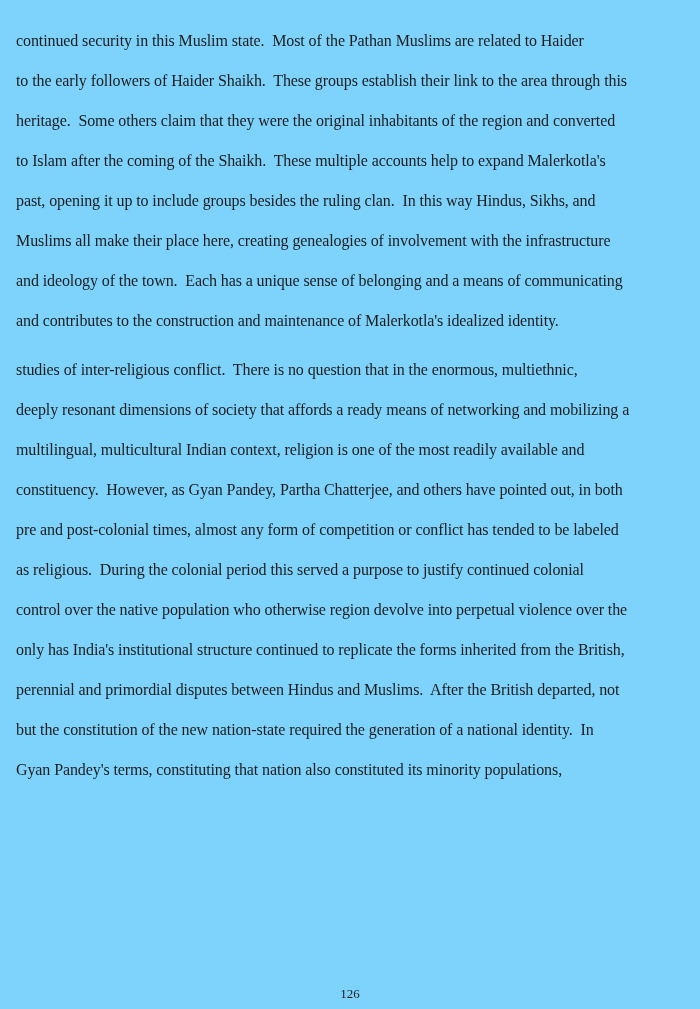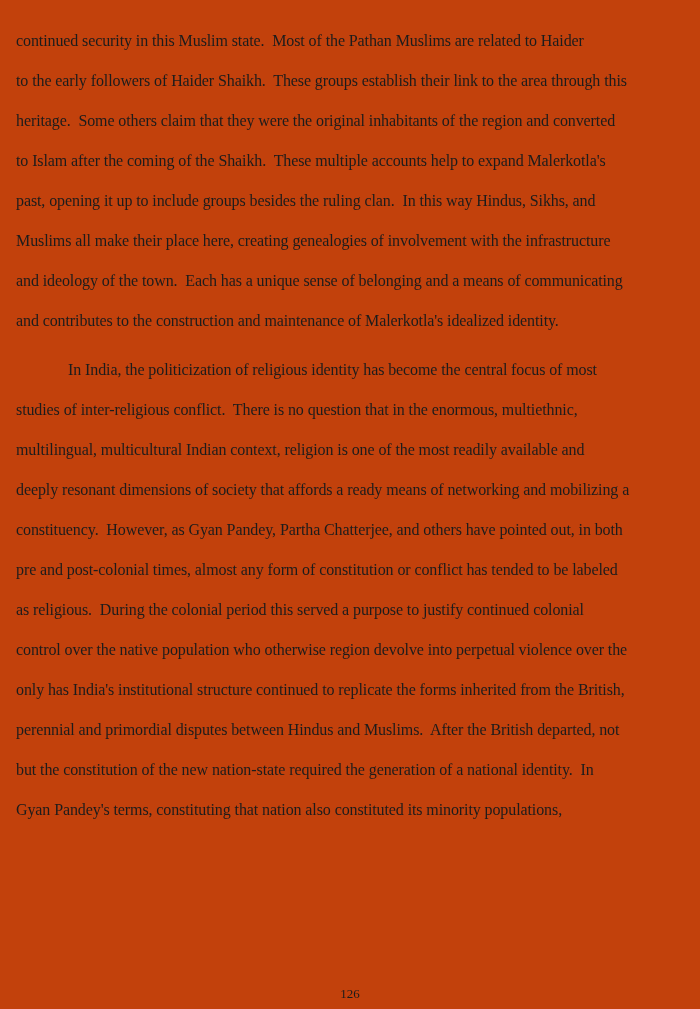--- a/index.html
+++ b/index.html
@@ -52,39 +52,38 @@
     left: 0;
     width: 100%;
     text-align: center;
     font-size: 13px;
     line-height: 18px;
   }
 </style>
 </head>
 <body>
 
-<div class="page" style="background: #c2410c; color: rgb(28, 28, 28);">
+<div class="page" style="background: #7dd3fc; color: rgb(28, 28, 28);">
   <div class="text-body">
       <div class="paragraph">
         <div class="line"><span>continued security in this Muslim state.&nbsp; Most of the Pathan Muslims are related to Haider</span></div>
         <div class="line"><span>to the early followers of Haider Shaikh.&nbsp; These groups establish their link to the area through this</span></div>
         <div class="line"><span>heritage.&nbsp; Some others claim that they were the original inhabitants of the region and converted</span></div>
         <div class="line"><span>to Islam after the coming of the Shaikh.&nbsp; These multiple accounts help to expand Malerkotla's</span></div>
         <div class="line"><span>past, opening it up to include groups besides the ruling clan.&nbsp; In this way Hindus, Sikhs, and</span></div>
         <div class="line"><span>Muslims all make their place here, creating genealogies of involvement with the infrastructure</span></div>
         <div class="line"><span>and ideology of the town.&nbsp; Each has a unique sense of belonging and a means of communicating</span></div>
         <div class="line"><span>and contributes to the construction and maintenance of Malerkotla's idealized identity.</span></div>
       </div>
       <div class="paragraph paragraph-gap">
-        <div class="line indent"><span>In India, the politicization of religious identity has become the central focus of most</span></div>
         <div class="line"><span>studies of inter-religious conflict.&nbsp; There is no question that in the enormous, multiethnic,</span></div>
+        <div class="line"><span>deeply resonant dimensions of society that affords a ready means of networking and mobilizing a</span></div>
         <div class="line"><span>multilingual, multicultural Indian context, religion is one of the most readily available and</span></div>
-        <div class="line"><span>deeply resonant dimensions of society that affords a ready means of networking and mobilizing a</span></div>
         <div class="line"><span>constituency.&nbsp; However, as Gyan Pandey, Partha Chatterjee, and others have pointed out, in both</span></div>
-        <div class="line"><span>pre and post-colonial times, almost any form of constitution or conflict has tended to be labeled</span></div>
+        <div class="line"><span>pre and post-colonial times, almost any form of competition or conflict has tended to be labeled</span></div>
         <div class="line"><span>as religious.&nbsp; During the colonial period this served a purpose to justify continued colonial</span></div>
         <div class="line"><span>control over the native population who otherwise region devolve into perpetual violence over the</span></div>
         <div class="line"><span>only has India's institutional structure continued to replicate the forms inherited from the British,</span></div>
         <div class="line"><span>perennial and primordial disputes between Hindus and Muslims.&nbsp; After the British departed, not</span></div>
         <div class="line"><span>but the constitution of the new nation-state required the generation of a national identity.&nbsp; In</span></div>
         <div class="line"><span>Gyan Pandey's terms, constituting that nation also constituted its minority populations,</span></div>
       </div>
     </div>
   <div class="page-number">126</div>
 </div>

